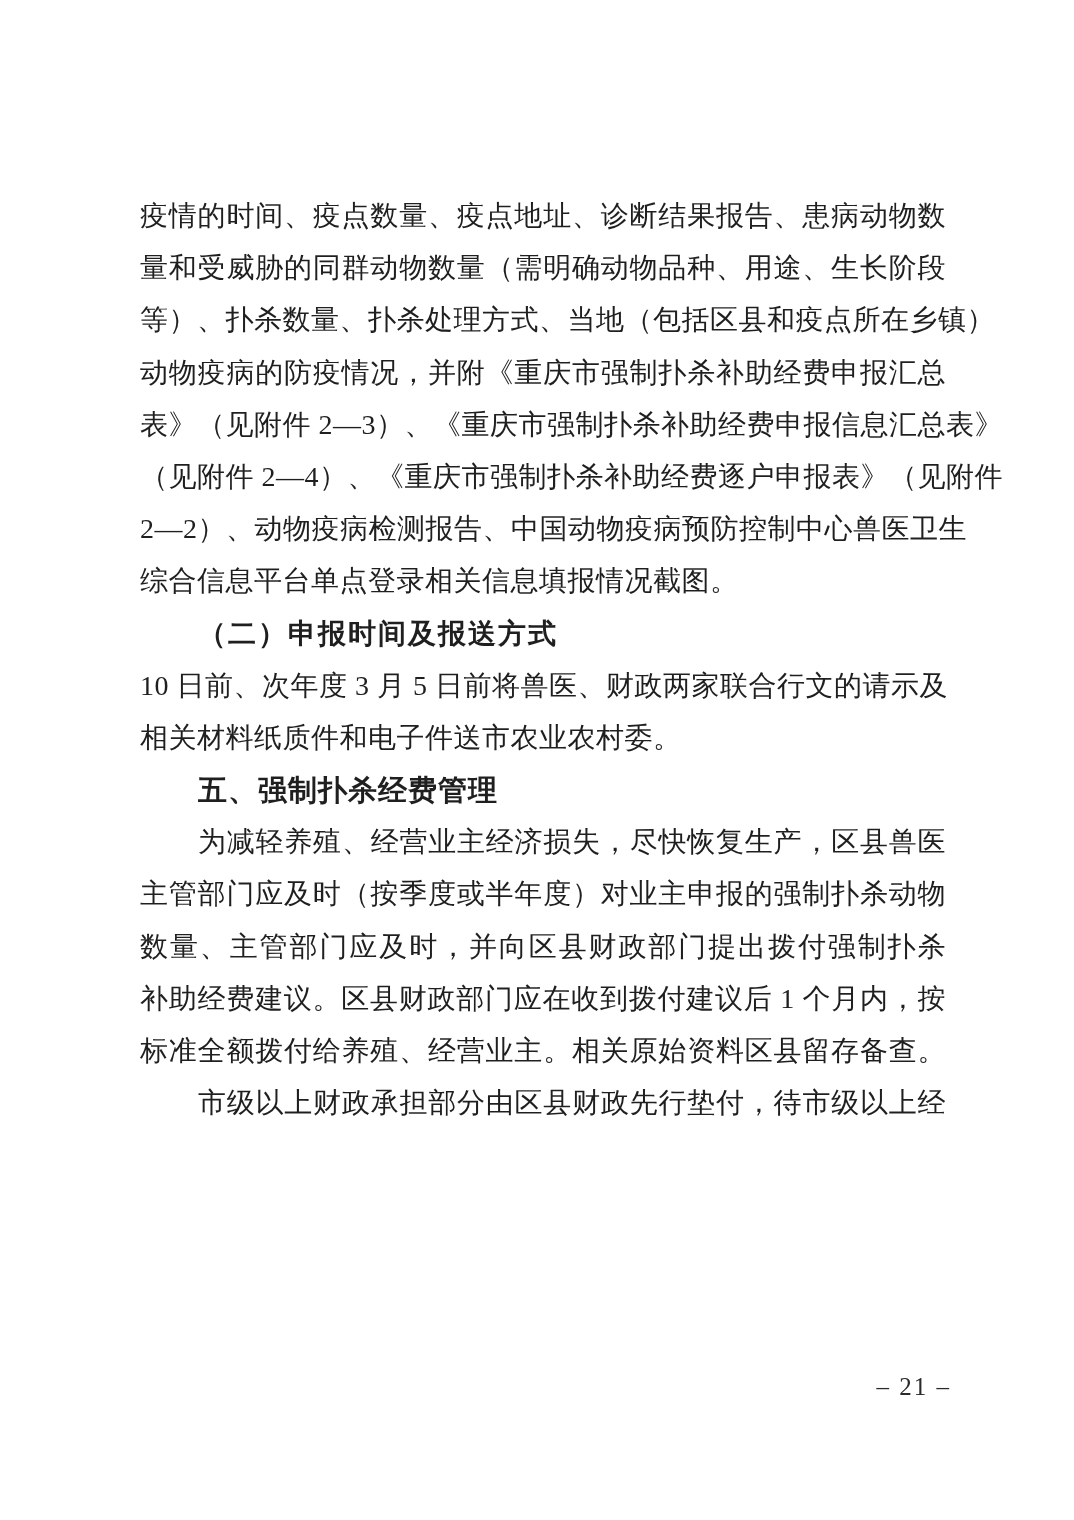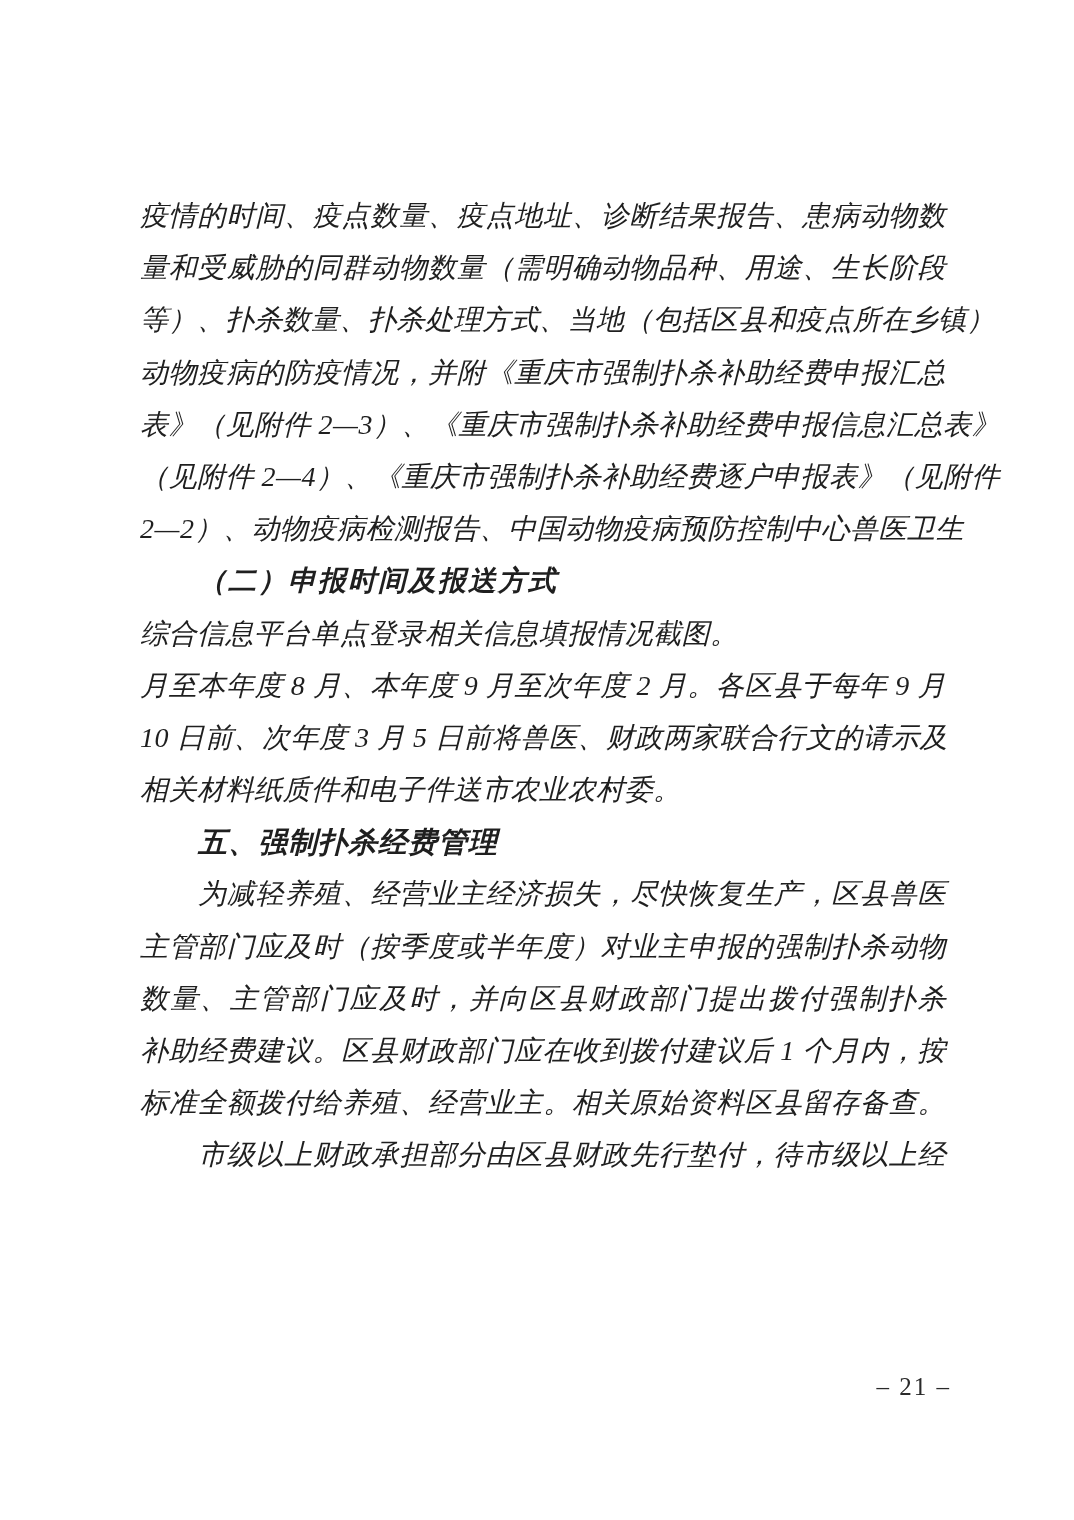--- a/index.html
+++ b/index.html
@@ -28,21 +28,20 @@
   }
   .line {
     font-size: 28px;
     line-height: 52.2px;
     height: 52.2px;
     white-space: nowrap;
     text-align: justify;
     text-align-last: justify;
     text-justify: inter-character;
     letter-spacing: 0.5px;
-    font-style: italic;
   }
   .end {
     text-align: left;
     text-align-last: left;
   }
   .indent {
     text-indent: 58px;
   }
   .h-kai {
     font-weight: bold;
@@ -76,23 +75,22 @@
 
 <div class="page">
   <div class="content">
     <div class="line">疫情的时间、疫点数量、疫点地址、诊断结果报告、患病动物数</div>
     <div class="line">量和受威胁的同群动物数量（需明确动物品种、用途、生长阶段</div>
     <div class="line">等）、扑杀数量、扑杀处理方式、当地（包括区县和疫点所在乡镇）</div>
     <div class="line">动物疫病的防疫情况，并附《重庆市强制扑杀补助经费申报汇总</div>
     <div class="line">表》（见附件 2—3）、《重庆市强制扑杀补助经费申报信息汇总表》</div>
     <div class="line">（见附件 2—4）、《重庆市强制扑杀补助经费逐户申报表》（见附件</div>
     <div class="line">2—2）、动物疫病检测报告、中国动物疫病预防控制中心兽医卫生</div>
+    <div class="line end">综合信息平台单点登录相关信息填报情况截图。</div>
     <div class="line h-kai indent">（二）申报时间及报送方式</div>
-    <div class="line end">综合信息平台单点登录相关信息填报情况截图。</div>
-    <div class="line">月至本年度 8 月、本年度 9 月至次年度 2 月。各区县于每年 9 月</div>
     <div class="line">10 日前、次年度 3 月 5 日前将兽医、财政两家联合行文的请示及</div>
     <div class="line end">相关材料纸质件和电子件送市农业农村委。</div>
     <div class="line h-hei indent">五、强制扑杀经费管理</div>
     <div class="line indent">为减轻养殖、经营业主经济损失，尽快恢复生产，区县兽医</div>
     <div class="line">主管部门应及时（按季度或半年度）对业主申报的强制扑杀动物</div>
     <div class="line">数量、主管部门应及时，并向区县财政部门提出拨付强制扑杀</div>
     <div class="line">补助经费建议。区县财政部门应在收到拨付建议后 1 个月内，按</div>
     <div class="line">标准全额拨付给养殖、经营业主。相关原始资料区县留存备查。</div>
     <div class="line indent">市级以上财政承担部分由区县财政先行垫付，待市级以上经</div>
   </div>

